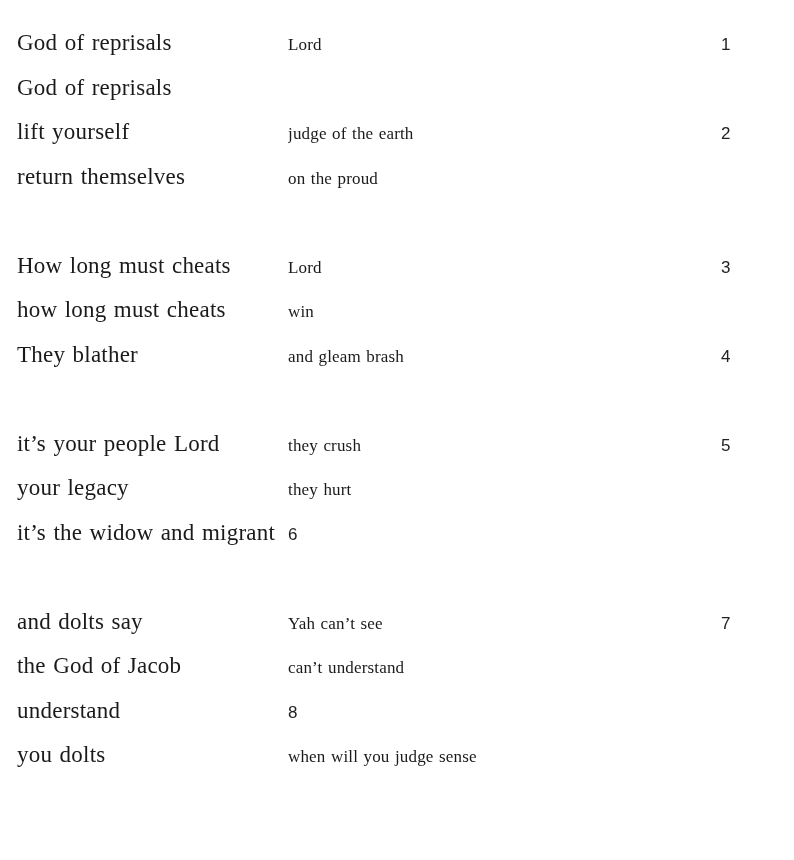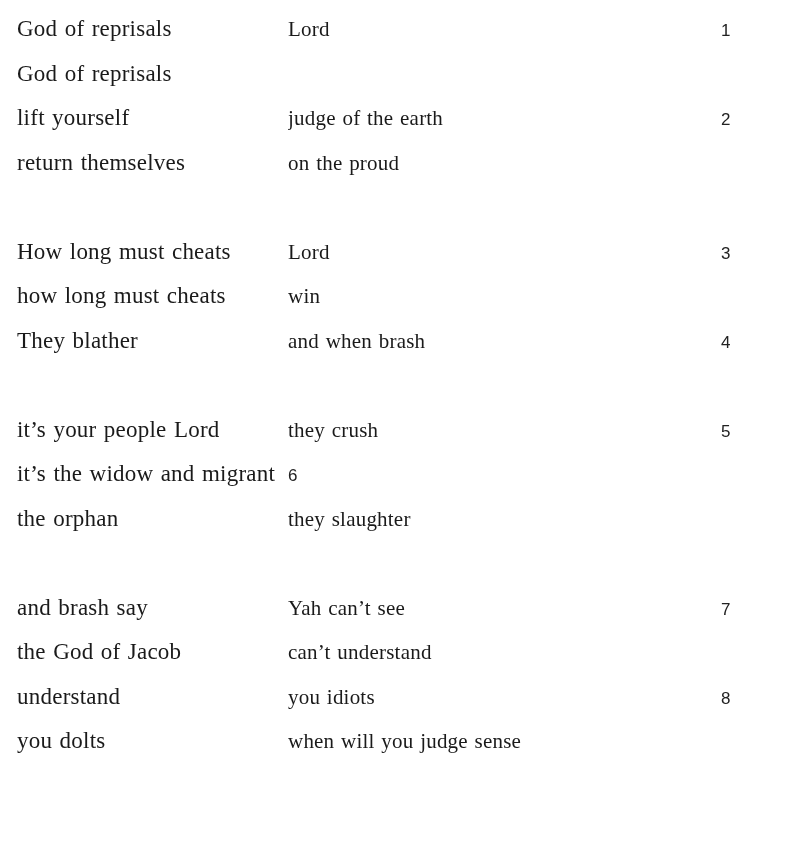--- a/index.html
+++ b/index.html
@@ -7,21 +7,21 @@
     padding: 0;
     background: #ffffff;
   }
   .page {
     position: relative;
     width: 794px;
     height: 860px;
     overflow: hidden;
     background: #ffffff;
     box-sizing: border-box;
-    padding-top: 7px;
+    padding-top: 21px;
     font-family: "Liberation Serif", serif;
     color: #1a1a1a;
   }
   .stanza + .stanza {
     margin-top: 44.5px;
   }
   .row {
     display: flex;
     align-items: baseline;
     height: 44.5px;
@@ -33,21 +33,21 @@
     width: 288px;
     padding-left: 17px;
     font-size: 23px;
     letter-spacing: 0.01em;
     word-spacing: 0.06em;
     overflow: hidden;
   }
   .col-right {
     box-sizing: border-box;
     width: 433px;
-    font-size: 21px;
+    font-size: 17px;
     letter-spacing: 0.01em;
     word-spacing: 0.06em;
     overflow: hidden;
   }
   .col-verse {
     box-sizing: border-box;
     width: 56px;
     font-family: "Liberation Sans", sans-serif;
     font-size: 17px;
     color: #222222;
@@ -87,56 +87,55 @@
       <span class="col-right">Lord</span>
       <span class="col-verse">3</span>
     </div>
     <div class="row">
       <span class="col-left">how long must cheats</span>
       <span class="col-right">win</span>
       <span class="col-verse"></span>
     </div>
     <div class="row">
       <span class="col-left">They blather</span>
-      <span class="col-right">and when brash</span>
+      <span class="col-right">and gleam brash</span>
       <span class="col-verse">4</span>
     </div>
   </div>
 
   <div class="stanza">
     <div class="row">
       <span class="col-left">it’s your people Lord</span>
       <span class="col-right">they crush</span>
       <span class="col-verse">5</span>
     </div>
     <div class="row">
+      <span class="col-left">your legacy</span>
+      <span class="col-right">they hurt</span>
+      <span class="col-verse"></span>
+    </div>
+    <div class="row">
       <span class="col-left">it’s the widow and migrant</span>
       <span class="col-verse">6</span>
-    </div>
-    <div class="row">
-      <span class="col-left">the orphan</span>
-      <span class="col-right">they slaughter</span>
-      <span class="col-verse"></span>
     </div>
   </div>
 
   <div class="stanza">
     <div class="row">
-      <span class="col-left">and brash say</span>
+      <span class="col-left">and dolts say</span>
       <span class="col-right">Yah can’t see</span>
       <span class="col-verse">7</span>
     </div>
     <div class="row">
       <span class="col-left">the God of Jacob</span>
       <span class="col-right">can’t understand</span>
       <span class="col-verse"></span>
     </div>
     <div class="row">
       <span class="col-left">understand</span>
-      <span class="col-right">you idiots</span>
       <span class="col-verse">8</span>
     </div>
     <div class="row">
       <span class="col-left">you dolts</span>
       <span class="col-right">when will you judge sense</span>
       <span class="col-verse"></span>
     </div>
   </div>
 
 </div>

